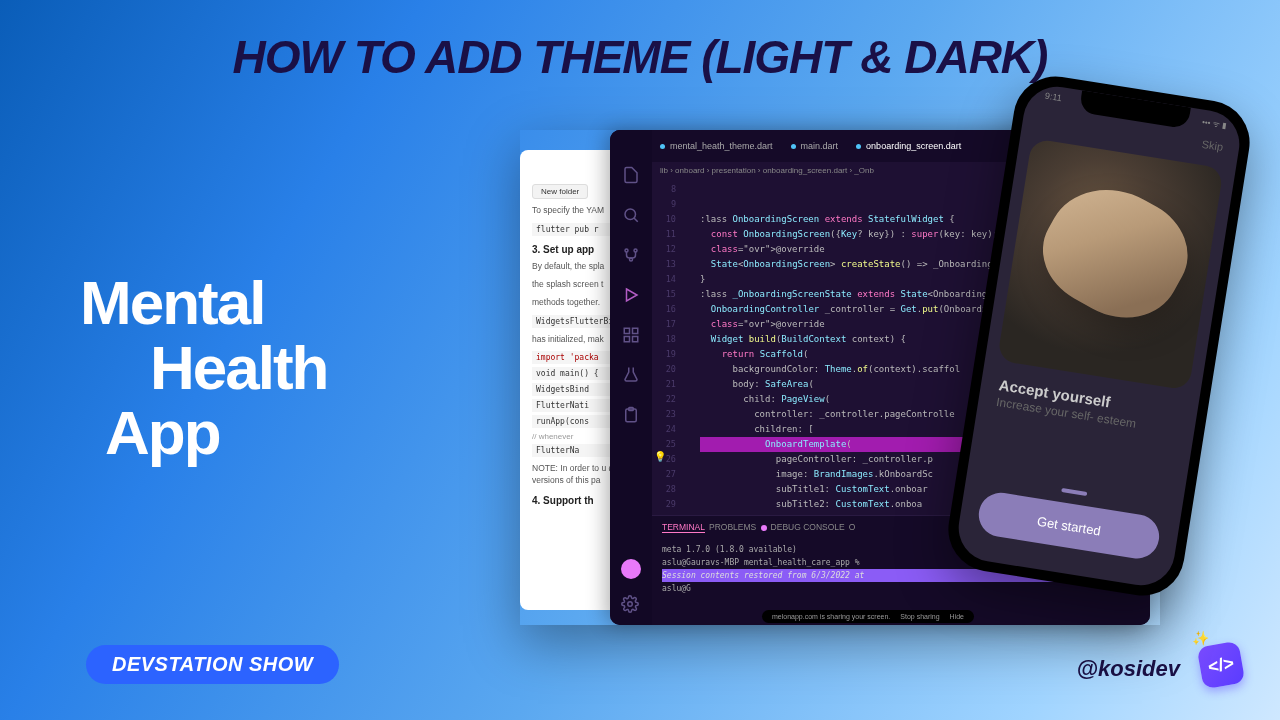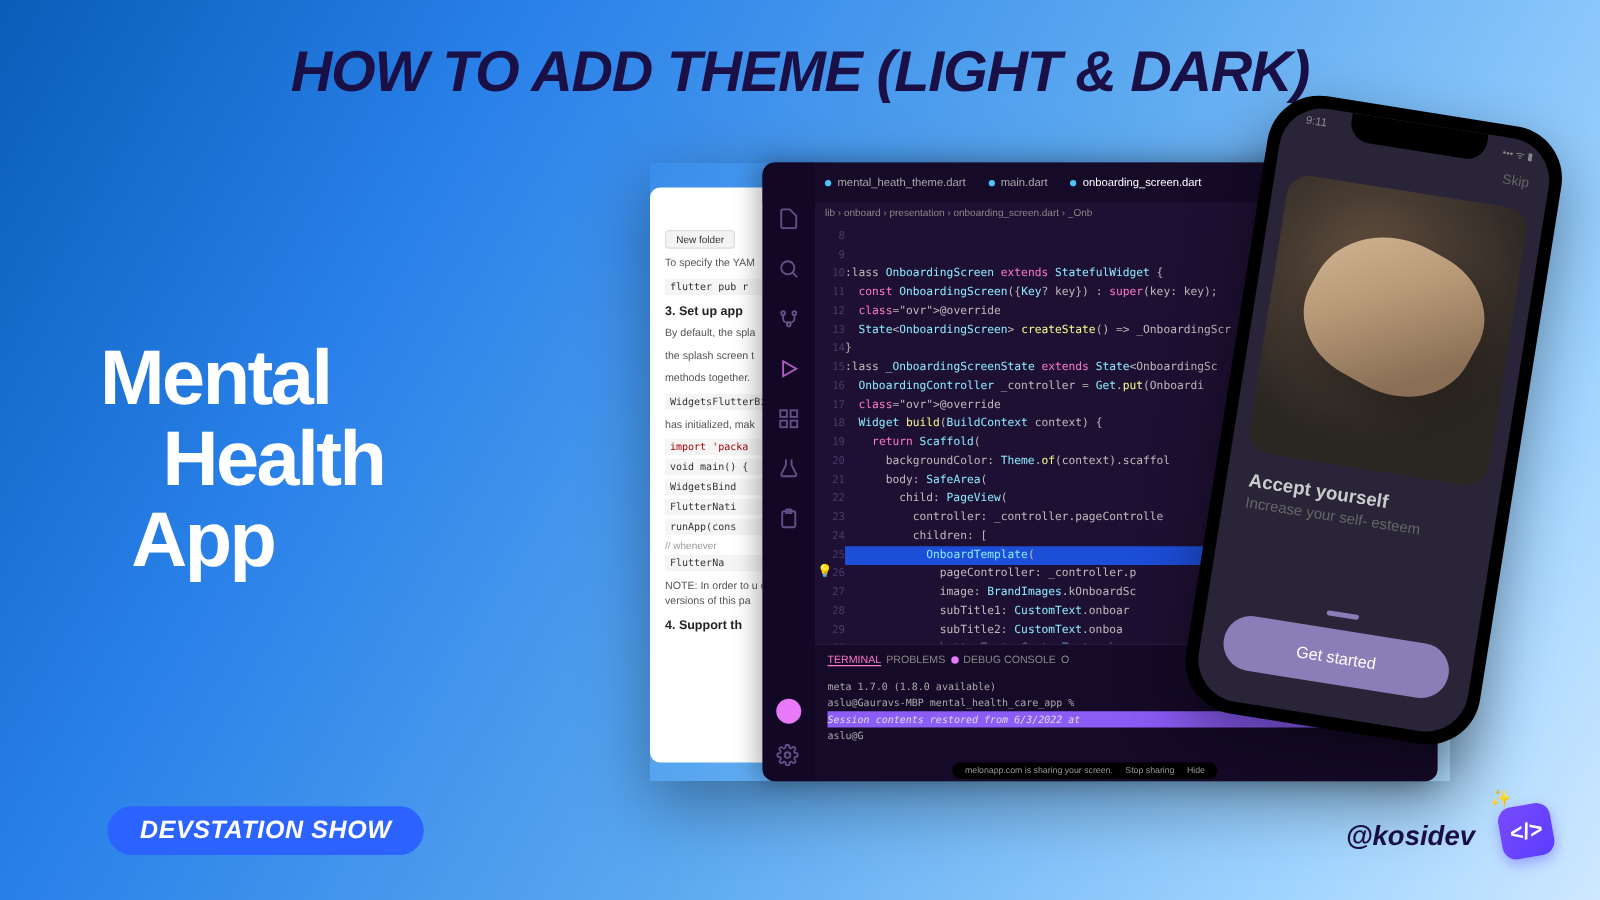--- a/index.html
+++ b/index.html
@@ -27,21 +27,21 @@
     position: absolute;
     top: 270px;
     left: 80px;
     color: #fff;
     font-size: 62px;
     font-weight: 800;
     line-height: 1.05;
     letter-spacing: -2px;
   }
   .app-title .l1 { margin-left: 0; }
-  .app-title .l2 { margin-left: 50px; }
+  .app-title .l2 { margin-left: 70px; }
   .app-title .l3 { margin-left: 25px; }
   .badge {
     position: absolute;
     bottom: 36px;
     left: 86px;
     background: #2c63ff;
     color: #fff;
     font-size: 20px;
     font-weight: 800;
     font-style: italic;
@@ -154,25 +154,25 @@
     position:absolute;
     top:52px; left:42px; bottom:110px;
     width:28px;
     font-family:monospace;
     font-size:8.5px;
     line-height:15px;
     color:#4a3a6a;
     text-align:right;
     padding-right:4px;
   }
-  .code-lines { margin-left:20px; }
+  .code-lines { margin-left:44px; }
   .kw { color:#ff79c6; }
   .typ { color:#8be9fd; }
   .fn { color:#f1fa8c; }
-  .hl { background:#1d4ed8; display:inline-block; width:100%; }
+  .hl { background:#a21caf; display:inline-block; width:100%; }
   .bulb { position:absolute; left:44px; top:calc(52px + 15px*18 - 1px); font-size:10px;}
 
   .terminal {
     position:absolute;
     bottom:0; left:42px; right:0; height:110px;
     background:#150a28;
     border-top:1px solid #2a1a42;
     font-size:8.5px;
     color:#aaa;
   }

